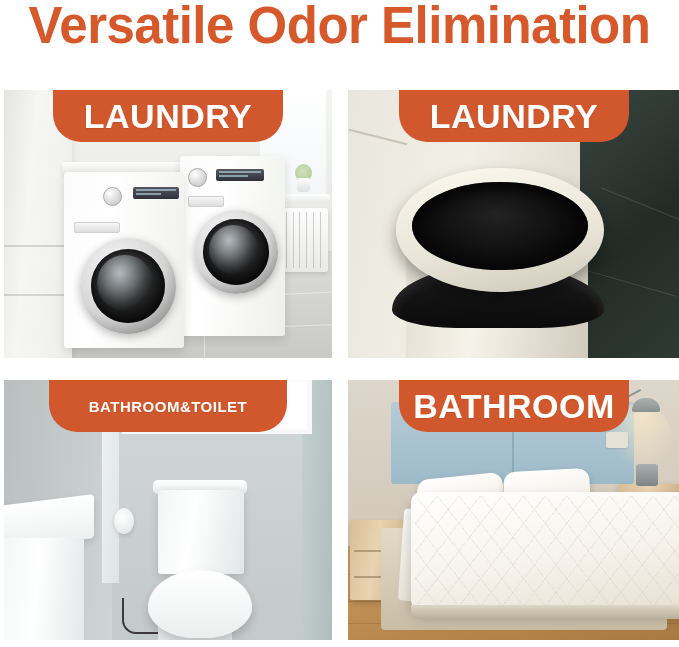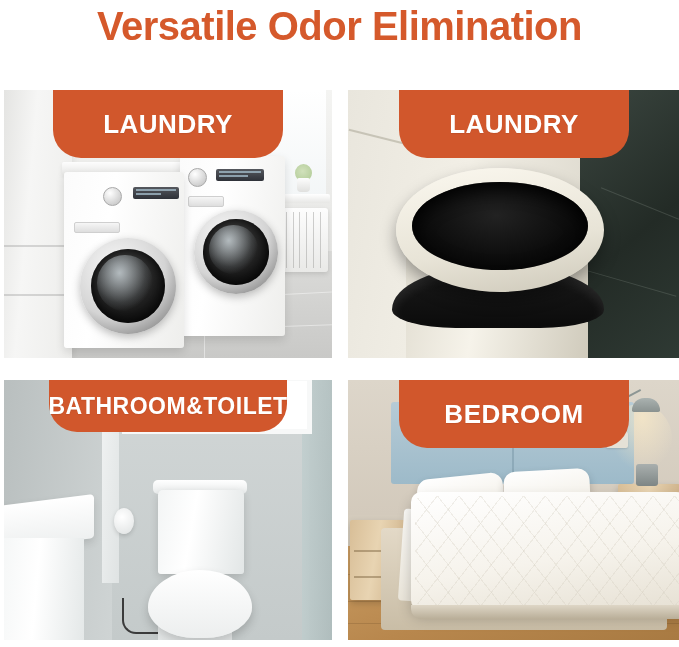--- a/index.html
+++ b/index.html
@@ -4,40 +4,40 @@
 <style>
   html,body{margin:0;padding:0;}
   body{
     width:679px;height:647px;background:#ffffff;
     font-family:"Liberation Sans", sans-serif;
     overflow:hidden;position:relative;
   }
   #page-title{
     position:absolute;top:2px;left:0;width:679px;
     text-align:center;
-    font-size:40px;font-weight:bold;letter-spacing:-0.5px;
+    font-size:51px;font-weight:bold;letter-spacing:-0.5px;
     color:#D5592B;line-height:48px;white-space:nowrap;
   }
   .grid{position:absolute;top:90px;left:4px;width:672px;height:550px;}
   .panel{position:absolute;overflow:hidden;background:#cfcfcf;}
   .p-tl{left:0;top:0;width:328px;height:268px;}
   .p-tr{left:344px;top:0;width:332px;height:268px;}
   .p-bl{left:0;top:290px;width:328px;height:260px;}
   .p-br{left:344px;top:290px;width:332px;height:260px;}
   .scene{position:absolute;inset:0;}
   .badge{
     position:absolute;top:0;left:50%;transform:translateX(-50%);
     background:#D1572C;color:#ffffff;
     border-radius:0 0 28px 28px;
     display:flex;align-items:center;justify-content:center;
     font-weight:bold;letter-spacing:0.5px;z-index:30;
     text-shadow:0 1px 1px rgba(0,0,0,.08);
   }
-  .badge-lg{width:230px;height:68px;font-size:26px;}
-  .badge-wide{width:238px;height:52px;font-size:23px;}
+  .badge-lg{width:230px;height:52px;font-size:34px;}
+  .badge-wide{width:238px;height:52px;font-size:15px;}
   
   .ldy-bg{position:absolute;inset:0;background:
       linear-gradient(180deg,#f2f2f0 0%,#e9e9e7 55%,#d8d8d6 100%);}
   .ldy-wall{position:absolute;left:0;top:0;width:100%;height:62%;
       background:linear-gradient(180deg,#f4f4f2,#e6e6e4);}
   .ldy-floor{position:absolute;left:0;bottom:0;width:100%;height:40%;
       background:linear-gradient(180deg,#dcdcda,#c9c9c7);}
   .ldy-tile{position:absolute;background:rgba(255,255,255,.45);height:1px;}
   .ldy-cab{position:absolute;left:-4px;top:0;width:72px;height:100%;
       background:linear-gradient(95deg,#e2e2e0,#f6f6f5 40%,#ededeb);
@@ -318,17 +318,17 @@
       </div>
       <div class="bd-base"></div>
       <div class="pillow pil1"></div>
       <div class="pillow pil2"></div>
       <div class="sheet"></div>
       <div class="mattress">
         <div class="quilt"></div>
       </div>
     </div>
     <div class="badge badge-lg">
-      <span>BEDROOM</span>
+      <span>BATHROOM</span>
     </div>
   </div>
 
 </div>
 
 </body></html>

